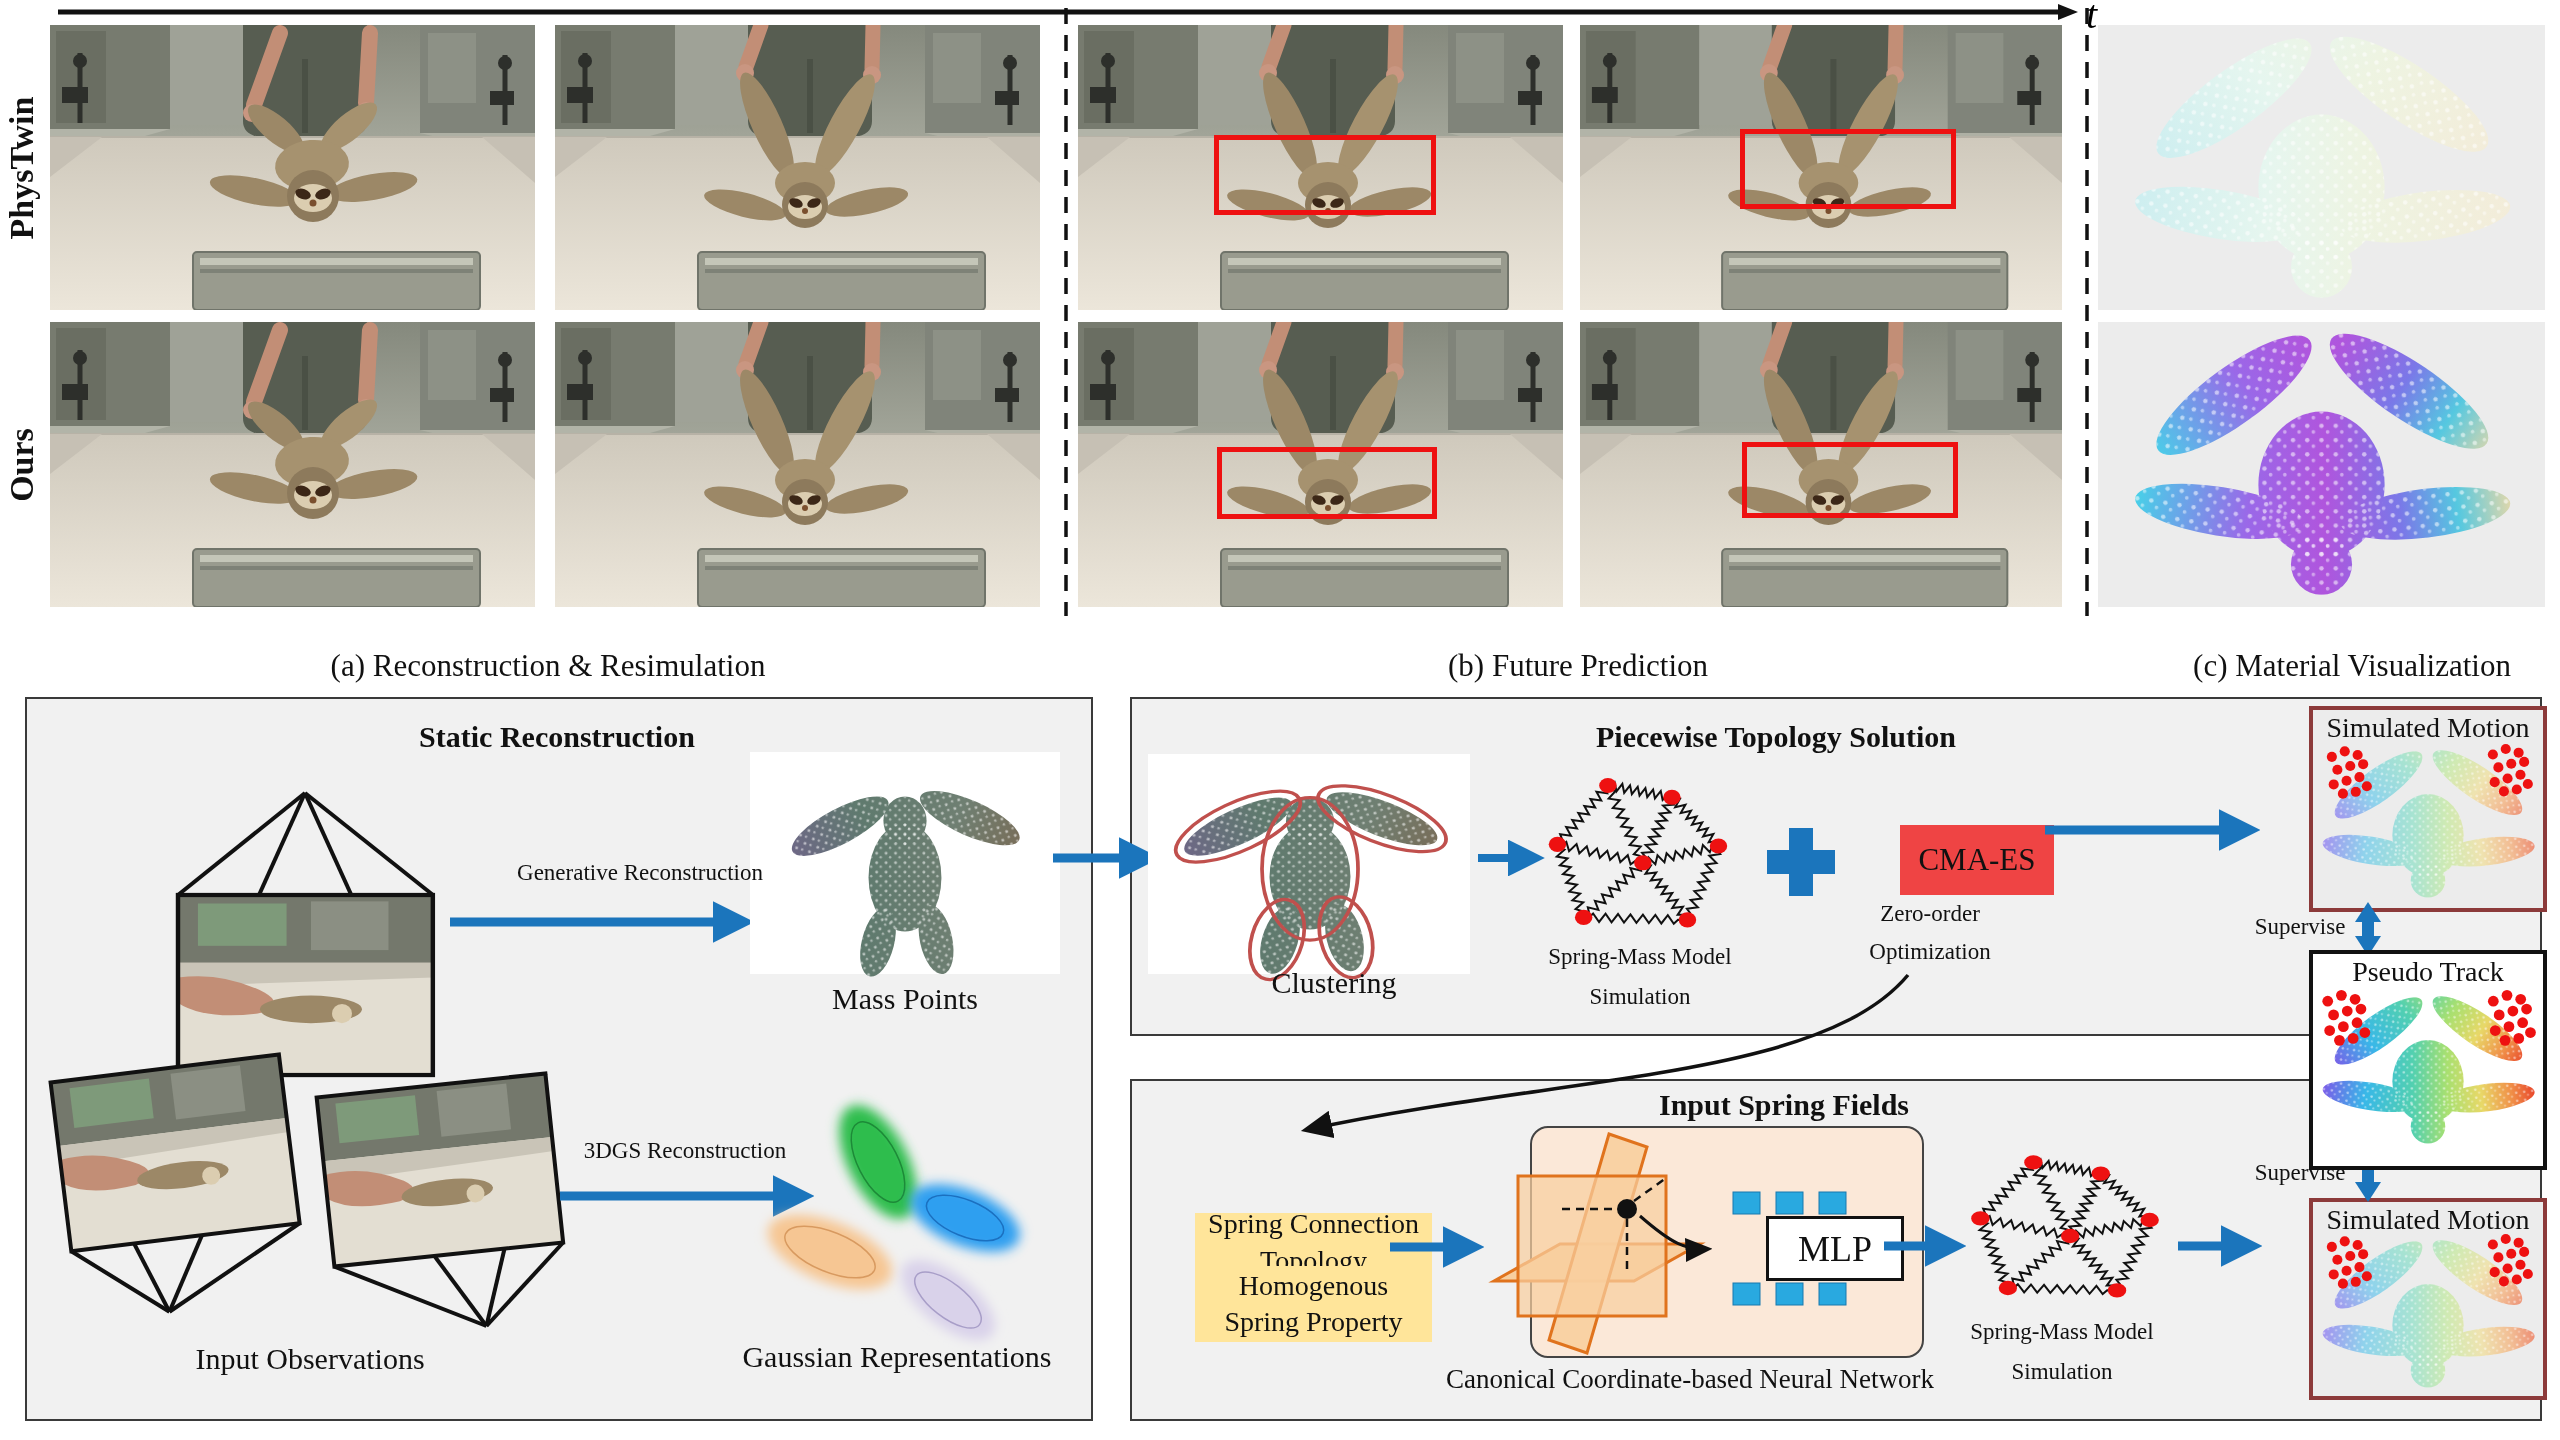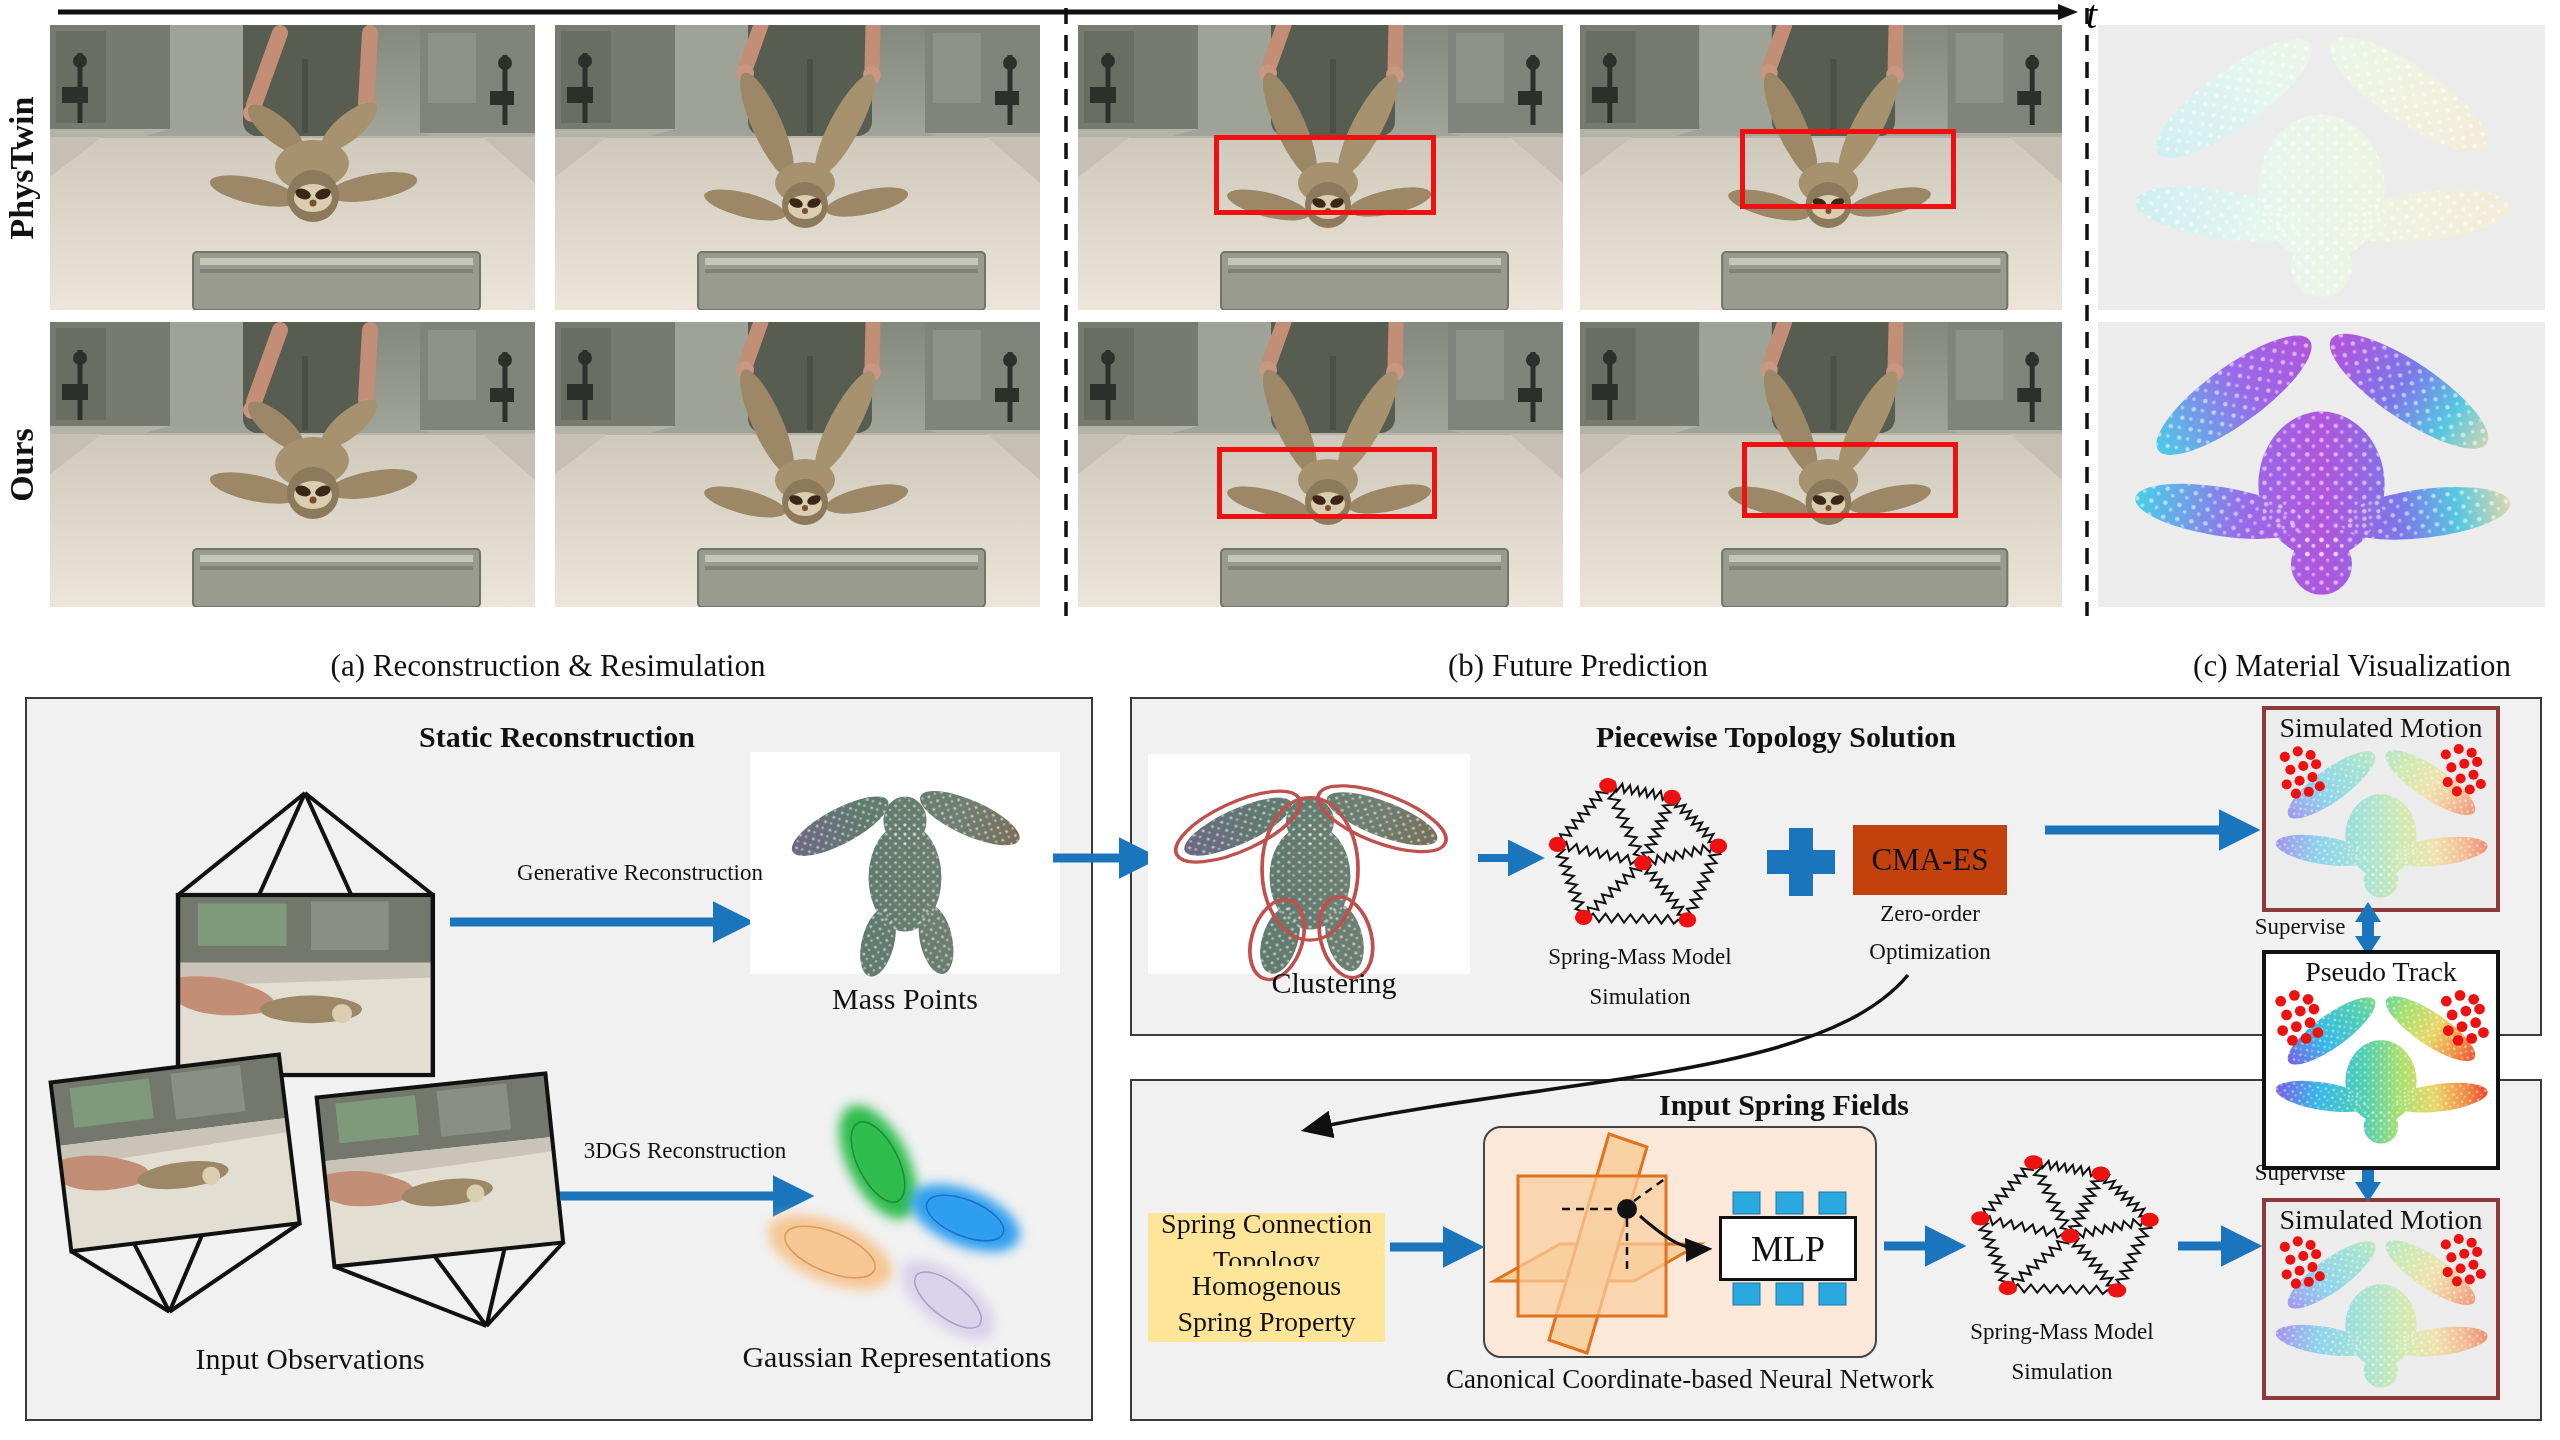--- a/index.html
+++ b/index.html
@@ -8,25 +8,25 @@
   .vframe{position:absolute;overflow:hidden;background:#d8d4c8;}
   .fsvg{position:absolute;inset:0;width:100%;height:100%;}
   .mviz{background:#ececec;}
   .redbox{position:absolute;border:5px solid #ee1111;}
   .ovl{position:absolute;left:0;top:0;pointer-events:none;}
   .lbl{position:absolute;transform:translateX(-50%);white-space:nowrap;text-align:center;line-height:1.15;}
   .t28{font-size:23px;} .t30{font-size:30px;} .t27{font-size:27px;} .t31{font-size:31px;margin-top:24px;}
   .bold{font-weight:bold;}
   .rowlbl{position:absolute;transform:translate(-50%,-50%) rotate(-90deg);font-weight:bold;font-size:34px;white-space:nowrap;}
   .panel{position:absolute;background:#f1f1f1;border:2px solid #3a3a3a;}
-  .wbox{position:absolute;box-sizing:border-box;}
+  .wbox{position:absolute;box-sizing:border-box;margin-left:47px;}
   .simbox{border:4px solid #8c3a3a;background:#ececec;}
   .pseudobox{border:4px solid #111;background:#ffffff;}
   .boxtitle{position:absolute;left:50%;transform:translateX(-50%);top:2px;font-size:28px;white-space:nowrap;}
-  .cma{background:#c2410c;display:flex;align-items:center;justify-content:center;font-size:31px;}
+  .cma{background:#ef4444;display:flex;align-items:center;justify-content:center;font-size:31px;}
   .ynote{background:#ffe59a;display:flex;flex-direction:column;align-items:center;justify-content:center;font-size:28px;line-height:1.3;}
   .canon{background:#fbe8d8;border:2px solid #444;border-radius:18px;}
   .mlp{background:#ffffff;border:3px solid #111;display:flex;align-items:center;justify-content:center;font-size:36px;}
 </style>
 </head>
 <body>
 
 <div id="canvas">
 
 <svg width="0" height="0" style="position:absolute" aria-hidden="true">

